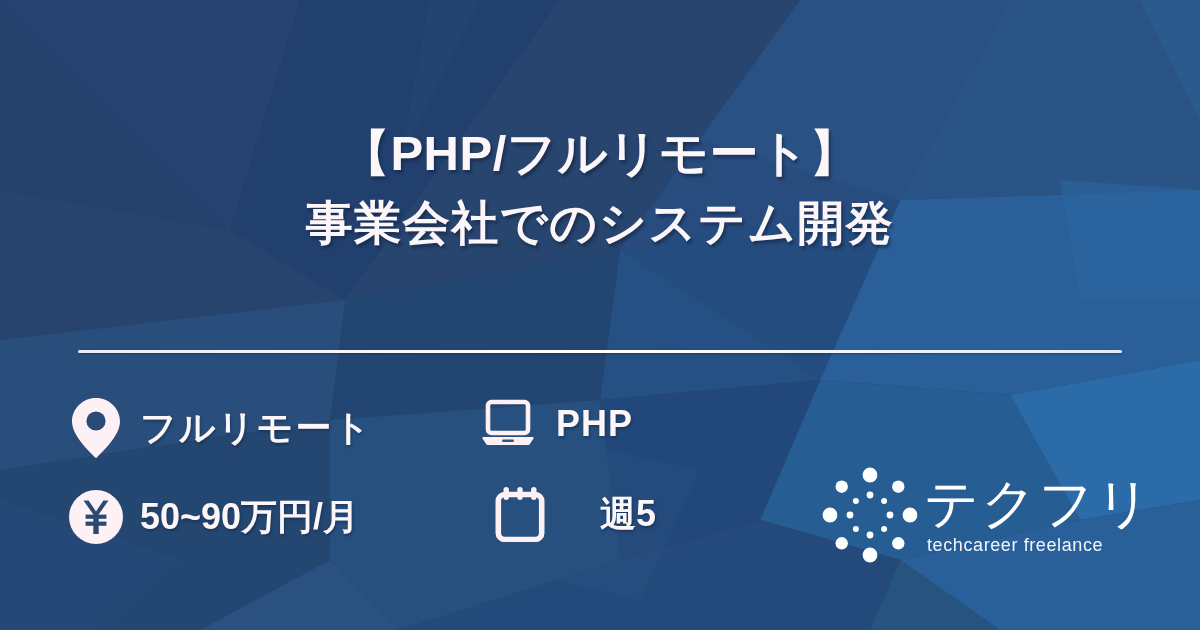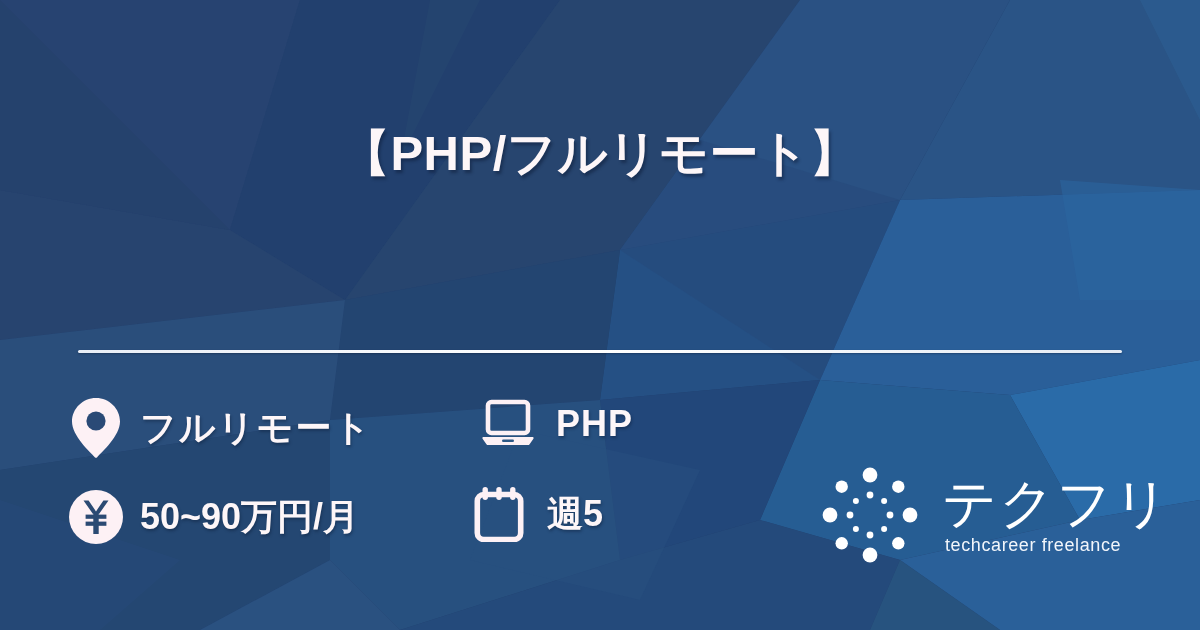--- a/index.html
+++ b/index.html
@@ -93,41 +93,41 @@
   .item-location .info-label { margin-left: 18px; letter-spacing: 2px; }
 
   .item-salary { left: 68px; top: 488px; }
   .item-salary .info-icon { width: 56px; height: 58px; }
   .item-salary .info-label { margin-left: 16px; letter-spacing: 0px; }
 
   .item-skill { left: 482px; top: 398px; }
   .item-skill .info-icon { width: 52px; height: 52px; }
   .item-skill .info-label { margin-left: 22px; letter-spacing: 1px; }
 
-  .item-days { left: 473px; top: 486px; }
+  .item-days { left: 494px; top: 486px; gap: 32px; }
   .item-days .info-icon { width: 52px; height: 56px; }
   .item-days .info-label { margin-left: 22px; letter-spacing: 0px; }
 
   
   .logo {
     position: absolute;
     left: 818px;
     top: 462px;
     width: 320px;
     height: 106px;
     display: flex;
     align-items: center;
   }
   .logo-mark {
     flex: 0 0 auto;
     width: 104px;
     height: 104px;
   }
   .logo-text {
-    margin-left: 20px;
+    margin-left: 2px;
     display: flex;
     flex-direction: column;
     align-items: flex-start;
     justify-content: center;
   }
   .logo-wordmark {
     color: #ffffff;
     font-size: 54px;
     line-height: 58px;
     font-weight: 500;
@@ -178,20 +178,21 @@
       <polygon points="1060,180 1200,190 1200,300 1080,300" fill="#2c66a0" opacity="0.6"></polygon>
       <polygon points="0,500 180,560 100,630 0,630" fill="#27497a" opacity="0.6"></polygon>
       <polygon points="520,430 700,470 640,600 470,560" fill="#27507f" opacity="0.5"></polygon>
     </g>
   </svg>
 
   <div id="content">
 
     <div class="title-block">
       <span class="title-line line1">【PHP/フルリモート】</span>
+      <span class="title-line line2">事業会社でのシステム開発</span>
     </div>
 
     <div class="divider"></div>
 
     <div class="info-item item-location">
       <span class="info-icon">
         <svg width="52" height="64" viewBox="0 0 52 64" aria-hidden="true">
           <path d="M26 2 C12.8 2 2 12.6 2 25.6 C2 40 20 56 25 61.4 C25.5 62 26.5 62 27 61.4 C32 56 50 40 50 25.6 C50 12.6 39.2 2 26 2 Z" fill="#fdf1f5"></path>
           <circle cx="26" cy="25" r="9.6" fill="#2a4a76"></circle>
         </svg>

